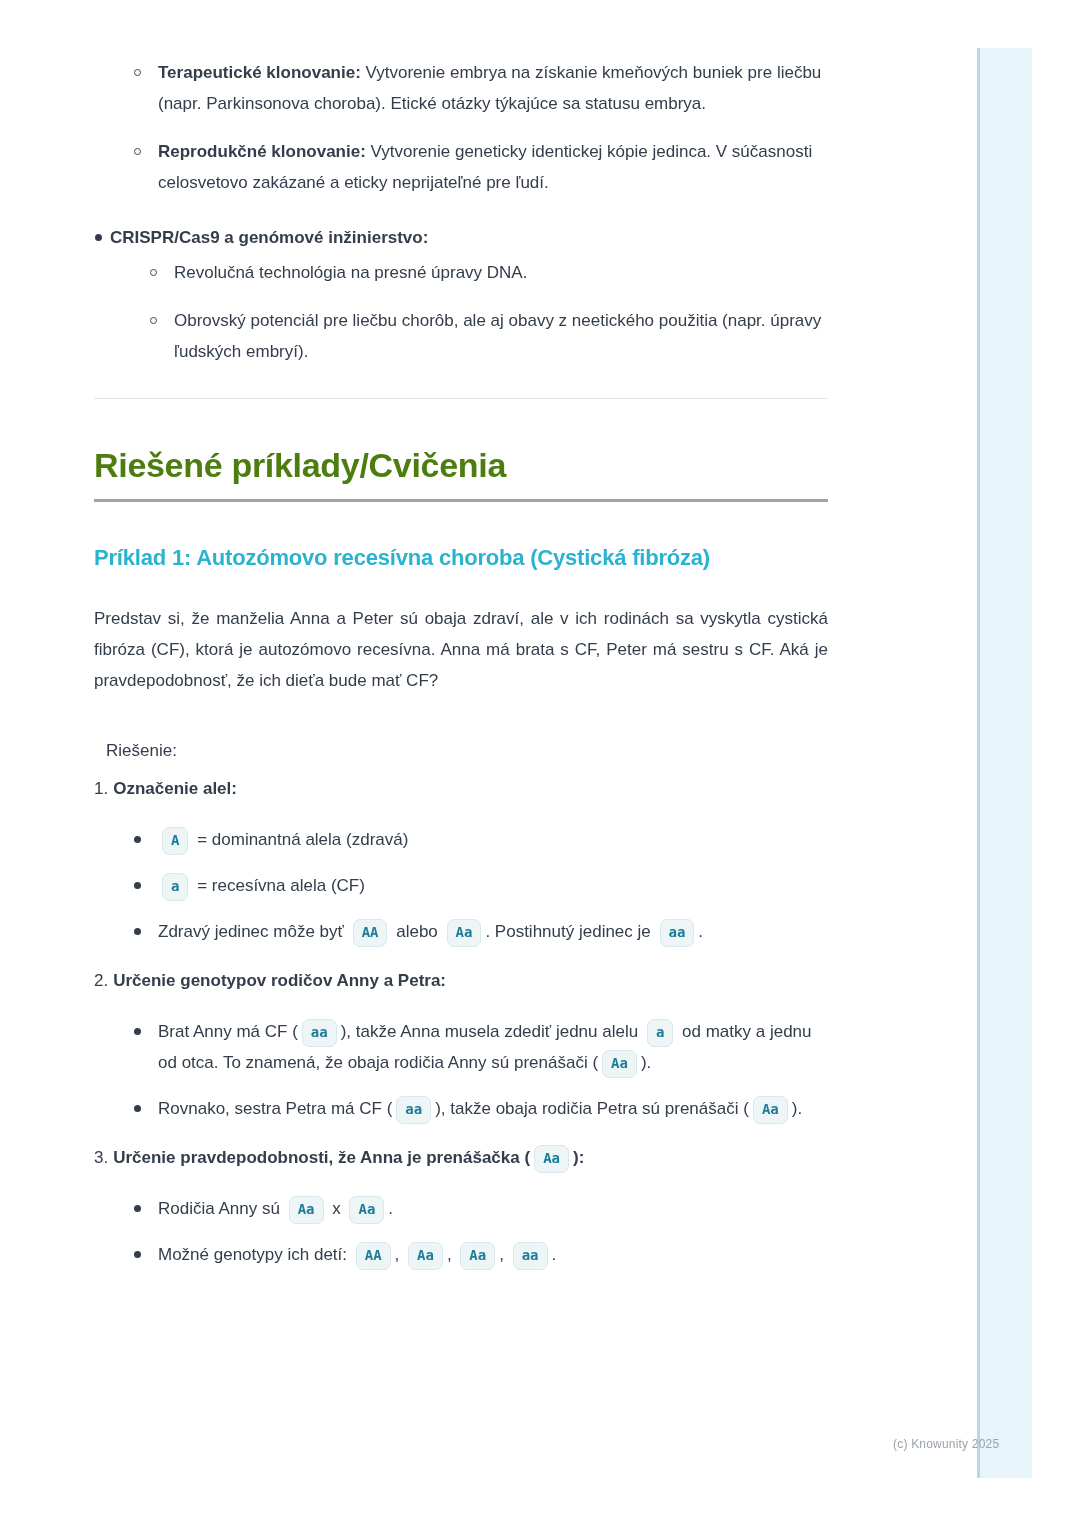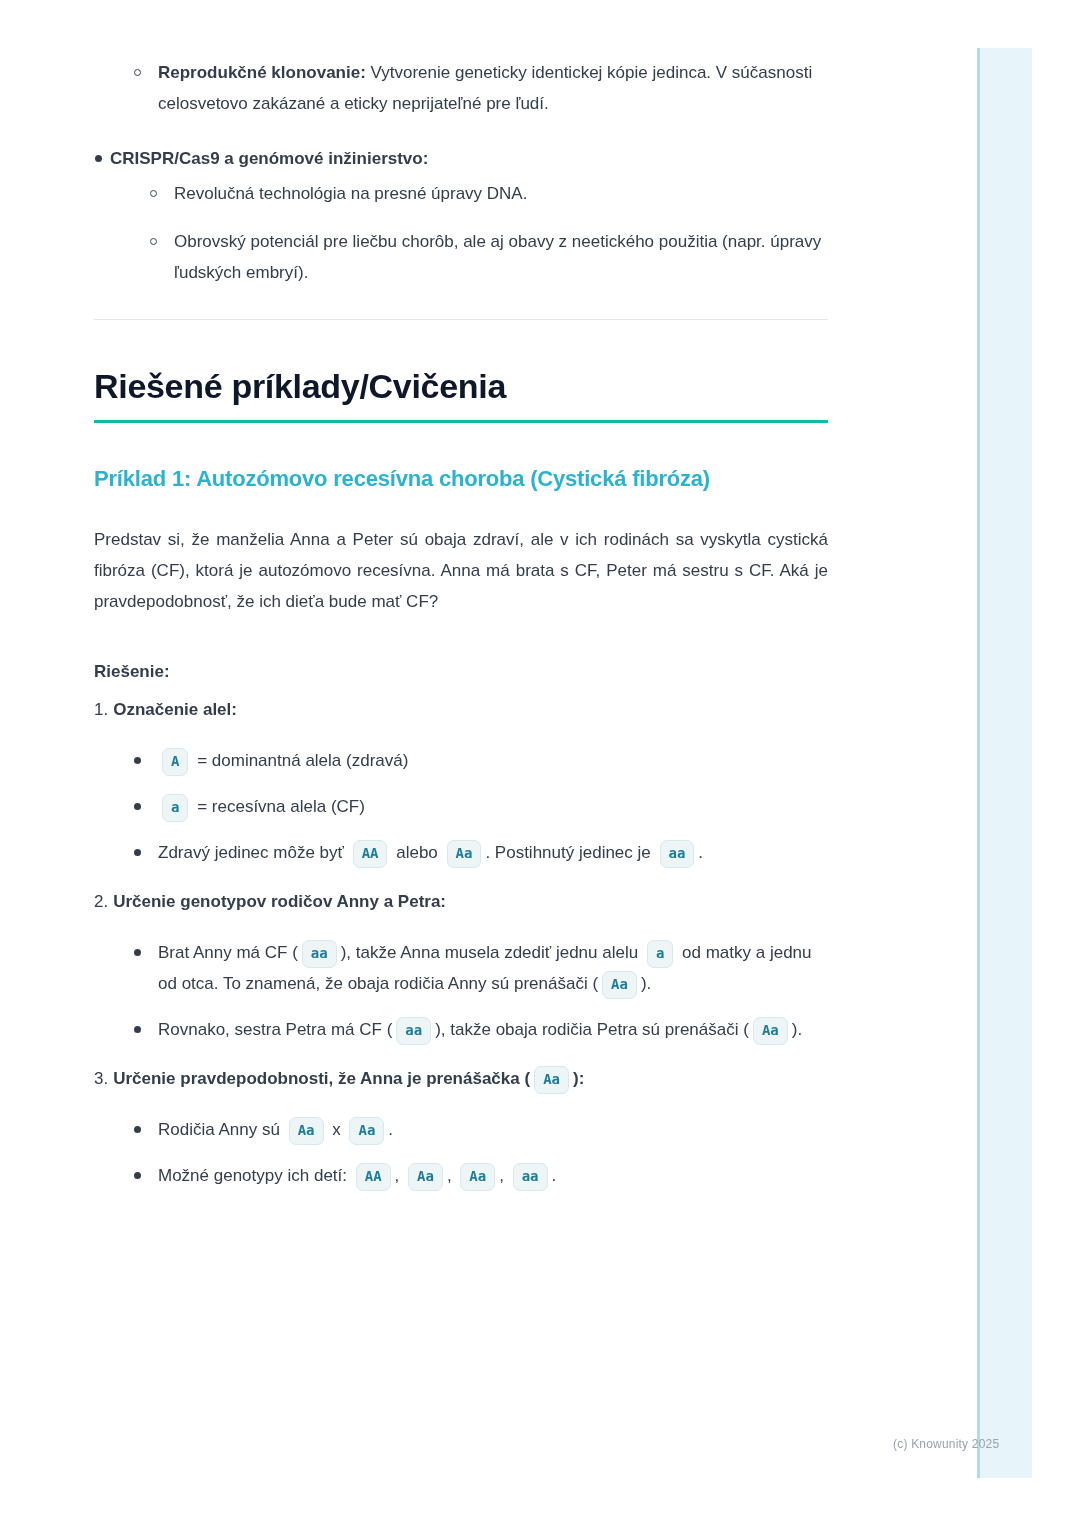--- a/index.html
+++ b/index.html
@@ -23,29 +23,29 @@
   .marker.dot-lvl1{left:1px;top:12px;width:7px;height:7px;background:#333d4b;}
   .marker.dot{left:40px;top:12px;width:7px;height:7px;background:#333d4b;}
   .lvl1-title{font-weight:bold;}
   .nested{margin-top:4px;}
   .crispr-block{margin-top:24px;}
   
   hr.divider{border:none;border-top:1px solid #e4e7ea;margin:31px 0 0 0;}
   
   h1.section-heading{
     margin:46px 0 0 0;font-size:34px;line-height:40px;font-weight:bold;
-    color:#0f172a;letter-spacing:-0.3px;
-    padding-bottom:14px;border-bottom:3px solid #14b8a6;
+    color:#4d7c0f;letter-spacing:-0.3px;
+    padding-bottom:14px;border-bottom:3px solid #a3a3a3;
   }
   h2.example-heading{
     margin:38px 0 0 0;font-size:22px;line-height:36px;font-weight:bold;
     color:#2ab3d1;letter-spacing:-0.2px;
   }
   p.intro-text{margin:27px 0 0 0;line-height:31px;text-align:justify;}
-  p.solution-label{margin:39px 0 0 0;line-height:31px;font-weight:bold;}
+  p.solution-label{margin:39px 0 0 12px;line-height:31px;font-weight:normal;}
   
   .steps{margin-top:7px;}
   .step{margin-bottom:18px;}
   .step-head{margin:0;line-height:31px;}
   .step-num{padding-right:5px;}
   .step .list{margin-top:20px;}
   .step .list li{margin-bottom:15px;}
   
   .code-badge{
     display:inline-block;font-family:"DejaVu Sans Mono",monospace;
@@ -61,20 +61,24 @@
   }
 </style>
 </head>
 <body>
 
 <div class="accent-bar"></div>
 
 <main class="content">
 
   <ul class="list lvl2">
+    <li>
+      <span class="marker circle"></span>
+      <span><strong>Terapeutické klonovanie:</strong> Vytvorenie embrya na získanie kmeňových buniek pre liečbu (napr. Parkinsonova choroba). Etické otázky týkajúce sa statusu embrya.</span>
+    </li>
     <li>
       <span class="marker circle"></span>
       <span><strong>Reprodukčné klonovanie:</strong> Vytvorenie geneticky identickej kópie jedinca. V súčasnosti celosvetovo zakázané a eticky neprijateľné pre ľudí.</span>
     </li>
   </ul>
 
   <ul class="list lvl1 crispr-block">
     <li>
       <span class="marker dot-lvl1"></span>
       <span class="lvl1-title">CRISPR/Cas9 a genómové inžinierstvo:</span>

